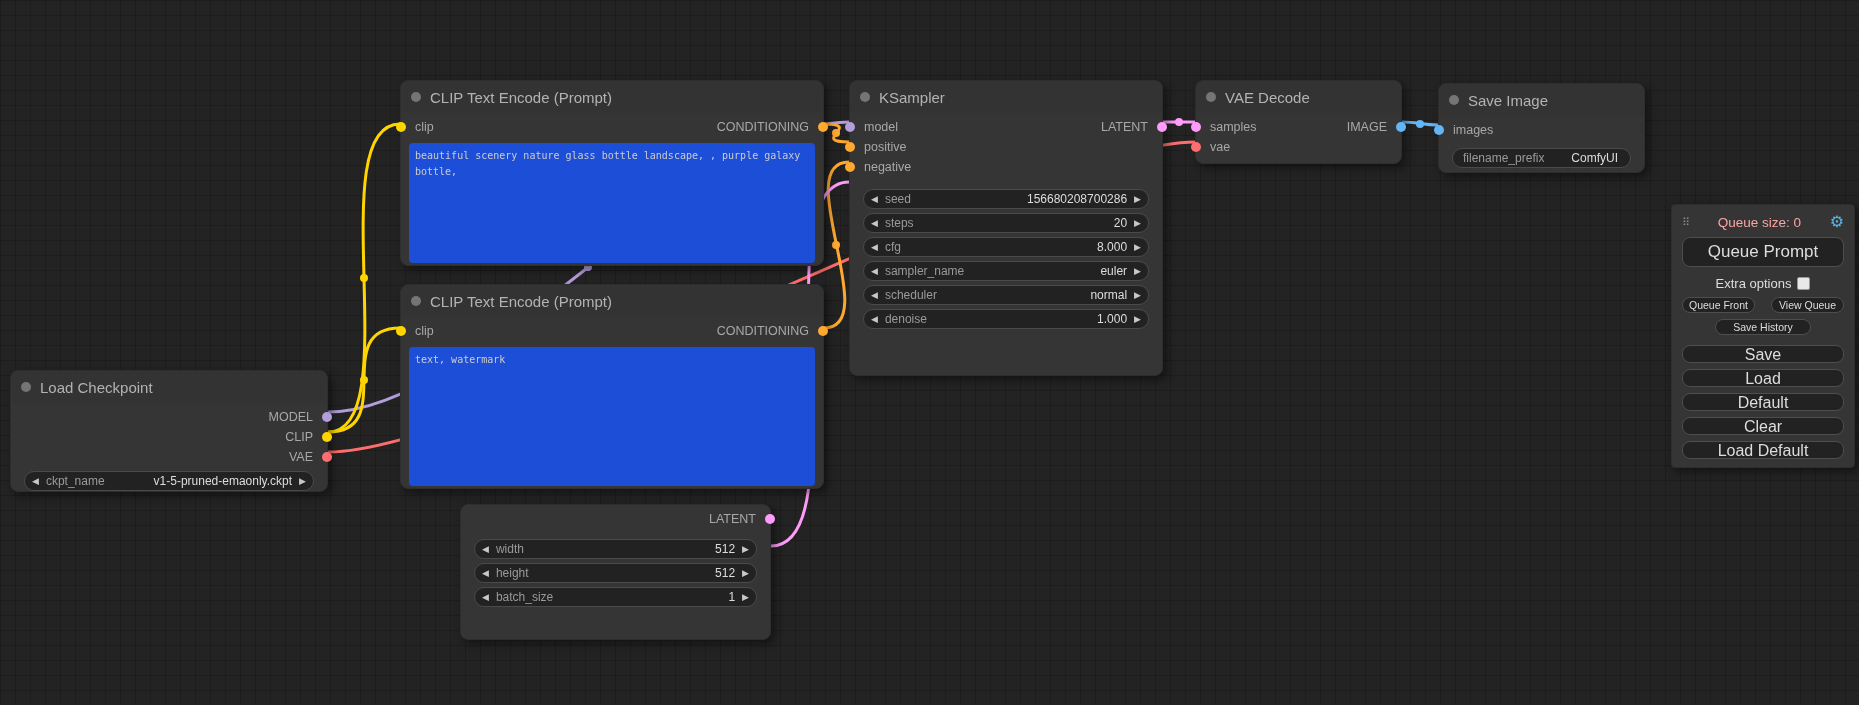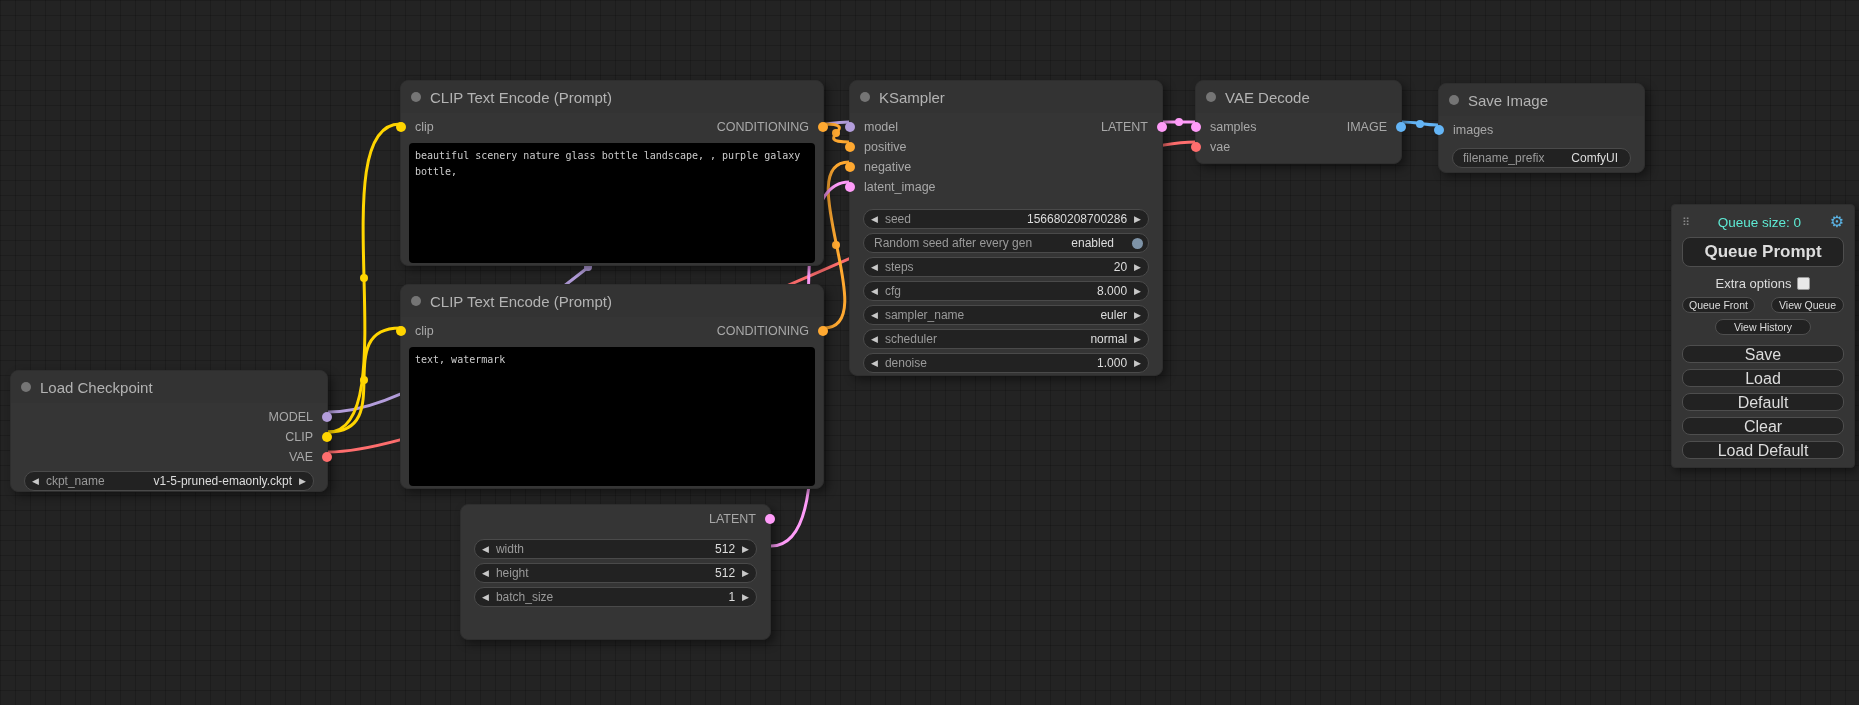--- a/index.html
+++ b/index.html
@@ -46,41 +46,41 @@
     white-space:nowrap; overflow:hidden;
   }
   .w-arrow { font-size:9px; color:#c8c8c8; padding:0 7px; line-height:1; }
   .w-label { color:#9a9a9a; }
   .w-value { margin-left:auto; color:#dddddd;text-align:center; }
   .widget.no-arrows .w-label { padding-left:10px; }
   .widget.no-arrows .w-value { padding-right:12px; }
   .knob { width:11px; height:11px; border-radius:50%; margin:0 5px 0 6px; flex:none; }
 
   .node-text {
-    margin:6px 8px 0; background:#000000; border-radius:4px; padding:5px 6px;
+    margin:6px 8px 0; background:#1d4ed8; border-radius:4px; padding:5px 6px;
     font-family:"DejaVu Sans Mono", monospace; font-size:10px; line-height:1.55;
     color:#cccccc; overflow:hidden;
   }
 
   .menu-panel {
     position:absolute; left:1671px; top:204px; width:184px; z-index:3;
     background:#353535; border:1px solid #2e2e2e; border-radius:4px;
     box-shadow:3px 3px 10px rgba(0,0,0,0.5);
     padding:6px 10px 8px; display:flex; flex-direction:column; color:#ddd;
   }
   .menu-header { display:flex; align-items:center; height:22px; }
   .drag-handle { font-size:11px; color:#8a8a8a; letter-spacing:-1px; }
-  .queue-size { flex:1; text-align:center; font-size:13.5px; color:#5eead4; }
+  .queue-size { flex:1; text-align:center; font-size:13.5px; color:#fca5a5; }
   .gear { font-size:16px; line-height:1; }
 
   .btn {
     background:#222222; border:1px solid #4e4e4e; color:#dddddd;
     border-radius:8px; font-family:"Liberation Sans", sans-serif; cursor:pointer;
   }
-  .btn.queue { height:30px; font-size:17px; margin-top:4px;font-weight:bold; }
+  .btn.queue { height:30px; font-size:17px; margin-top:4px; }
   .btn.big   { height:18px; font-size:16px; margin-top:6px; }
   .btn.big.first { margin-top:10px; }
   .btn.small { height:16px; font-size:10.5px; border-radius:9px; padding:0 4px; }
 
   .extra-row { display:flex; justify-content:center; align-items:center; gap:6px; margin-top:9px; font-size:13px; }
   .checkbox { width:13px; height:13px; background:#e8e8e8; border:1px solid #999; border-radius:2px; }
   .small-row { display:flex; gap:16px; margin-top:6px; }
   .small-row .btn.small { flex:1; }
   .small-row.center { justify-content:center; }
   .small-row.center .btn.small { flex:0 0 96px; }
@@ -211,35 +211,26 @@
         <span class="dot out" style="background: rgb(255, 156, 249);"></span>
       </div>
       <div class="slot-row">
         <span class="dot in" style="background: rgb(255, 169, 49);"></span>
         <span class="slot-label">positive</span>
       </div>
       <div class="slot-row">
         <span class="dot in" style="background: rgb(255, 169, 49);"></span>
         <span class="slot-label">negative</span>
       </div>
-      <div class="slot-row">
-        <span class="dot in" style="background: rgb(255, 156, 249);"></span>
-        <span class="slot-label">latent_image</span>
-      </div>
 
       <div class="widget" style="margin-top:12px">
         <span class="w-arrow">◀</span>
         <span class="w-label">seed</span>
         <span class="w-value">156680208700286</span>
         <span class="w-arrow">▶</span>
-      </div>
-      <div class="widget no-arrows">
-        <span class="w-label">Random seed after every gen</span>
-        <span class="w-value">enabled</span>
-        <span class="knob" style="background: rgb(126, 147, 167);"></span>
       </div>
       <div class="widget">
         <span class="w-arrow">◀</span>
         <span class="w-label">steps</span>
         <span class="w-value">20</span>
         <span class="w-arrow">▶</span>
       </div>
       <div class="widget">
         <span class="w-arrow">◀</span>
         <span class="w-label">cfg</span>
@@ -312,21 +303,21 @@
     <button class="btn queue">Queue Prompt</button>
     <div class="extra-row">
       <span>Extra options</span>
       <span class="checkbox"></span>
     </div>
     <div class="small-row">
       <button class="btn small">Queue Front</button>
       <button class="btn small">View Queue</button>
     </div>
     <div class="small-row center">
-      <button class="btn small">View History</button>
+      <button class="btn small">Save History</button>
     </div>
     <button class="btn big first">Save</button>
     <button class="btn big">Load</button>
     <button class="btn big">Default</button>
     <button class="btn big">Clear</button>
     <button class="btn big">Load Default</button>
   </div>
 
 </div>
 

